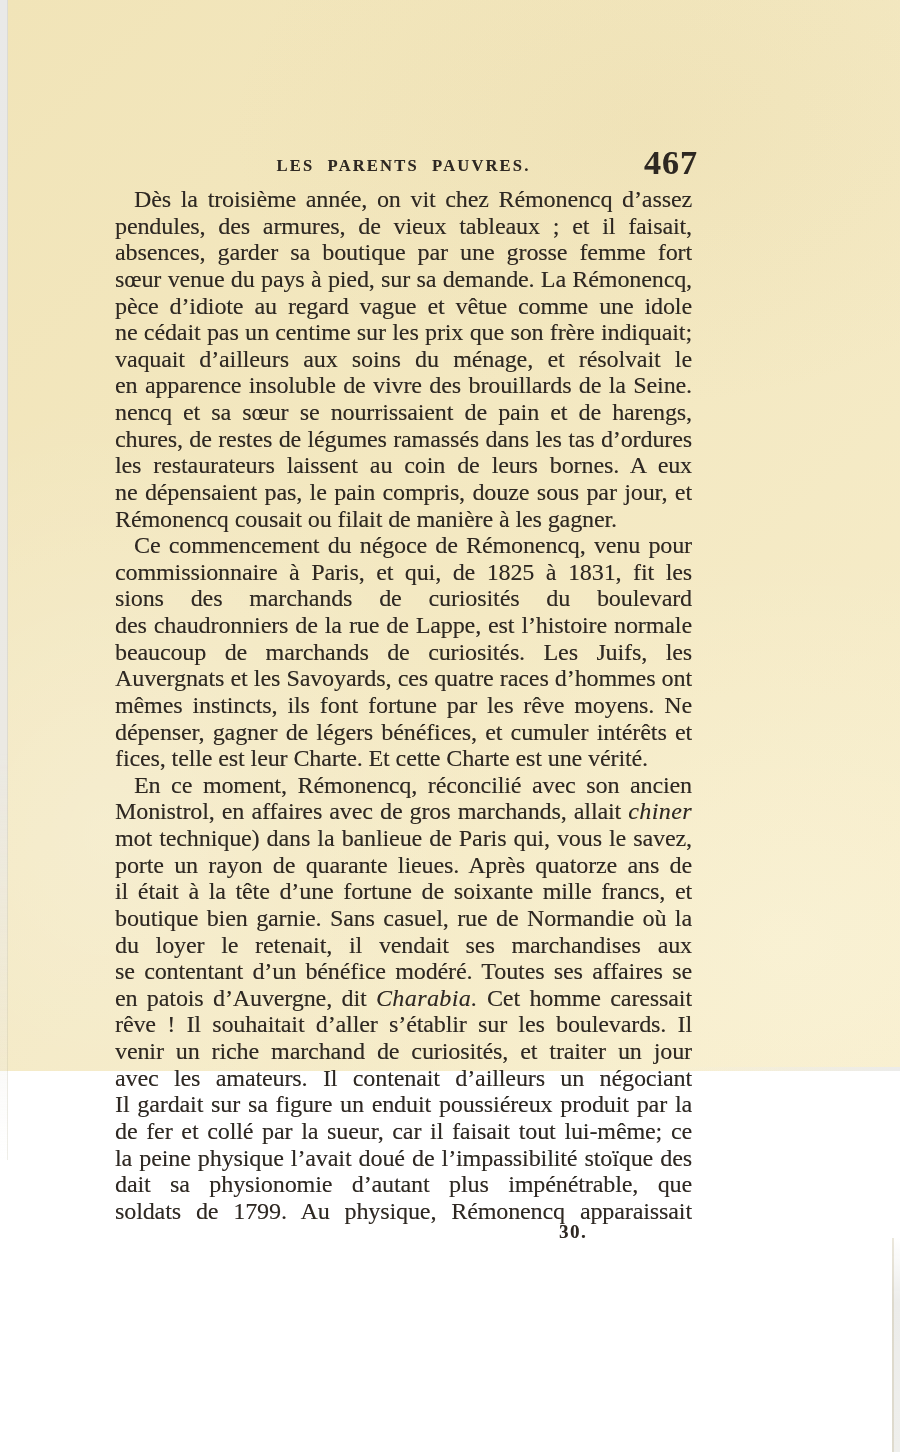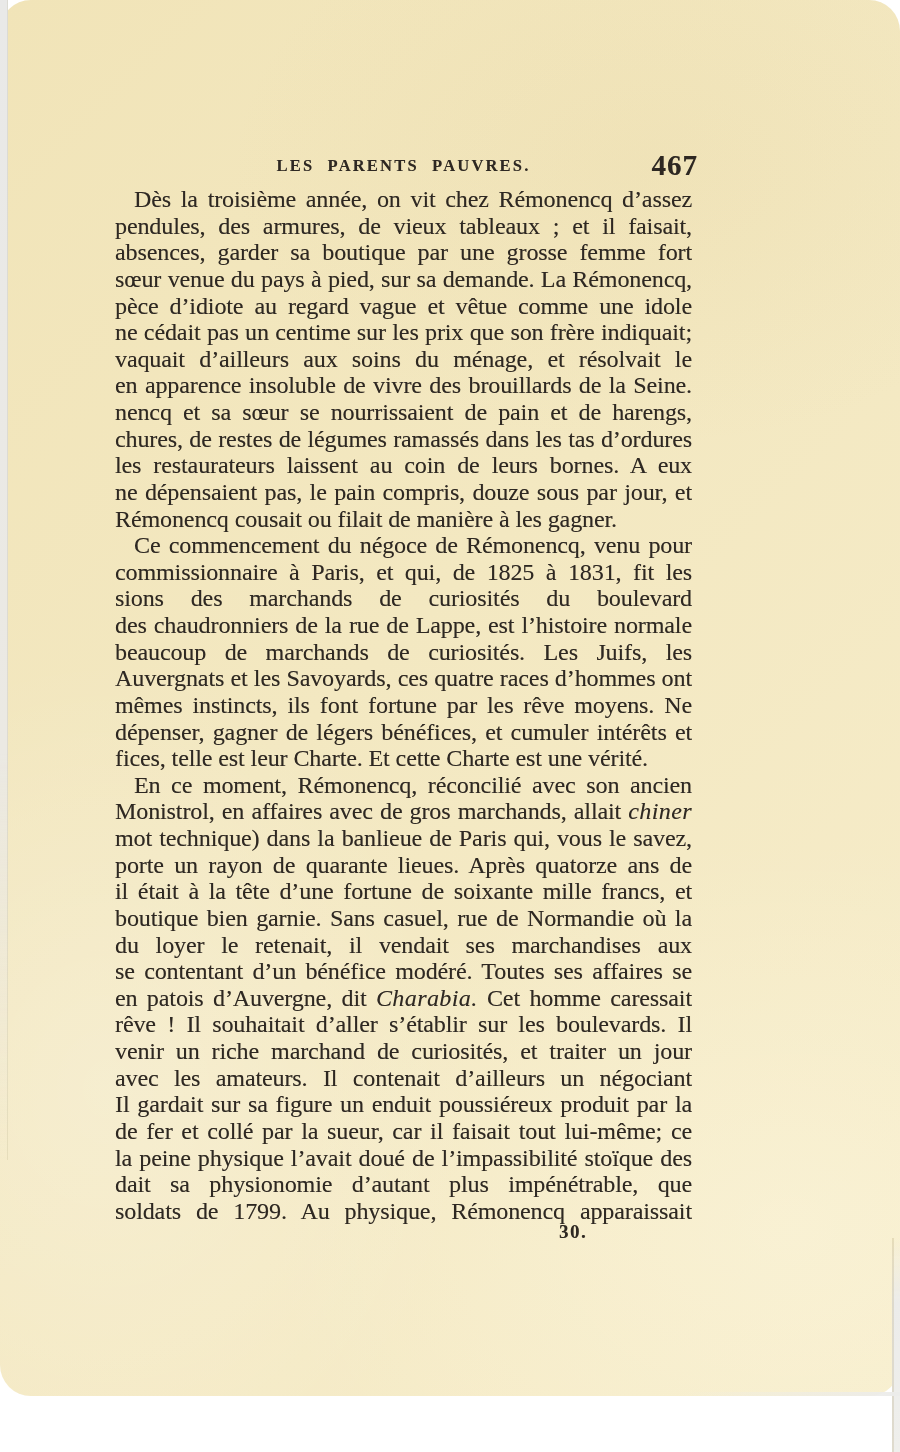--- a/index.html
+++ b/index.html
@@ -3,28 +3,27 @@
 <meta charset="utf-8">
 <style>
   html, body {
     margin: 0; padding: 0;
     width: 900px; height: 1452px;
     overflow: hidden;
     font-family: "Liberation Serif", "DejaVu Serif", serif;
   }
   .scan {
     position: relative;
-    width: 900px; height: 1396px;
+    width: 900px; height: 1071px;
     background:
       radial-gradient(ellipse 600px 400px at 72% 12%, rgba(214,186,118,0.10), rgba(214,186,118,0) 70%),
       radial-gradient(ellipse 520px 620px at 12% 78%, rgba(255,255,255,0.22), rgba(255,255,255,0) 70%),
       radial-gradient(ellipse 700px 520px at 88% 88%, rgba(255,252,235,0.30), rgba(255,252,235,0) 75%),
       linear-gradient(135deg, var(--paper_dark, #f1e4b8) 0%, var(--paper, #f3e8c1) 45%, var(--paper_light, #f7edcb) 100%);
     color: var(--ink, #2e2822);
-    border-radius: 31px;
   }
   
   .edge-left {
     position: absolute; left: 0; top: 0;
     width: 7px; height: 1160px;
     background: linear-gradient(to bottom, #e9e9e8 0%, #ebe9e3 65%, rgba(236,234,228,0) 100%);
     border-right: 1px solid rgba(150,140,100,0.15);
   }
   .edge-right {
     position: absolute; right: 0; top: 1238px;
@@ -48,21 +47,21 @@
     text-align: center;
     font-size: 16.5px;
     font-weight: 700;
     letter-spacing: 2.2px;
     word-spacing: 7px;
     text-shadow: 0.2px 0.2px 0 rgba(46,40,34,0.35);
   }
   .page-number {
     position: absolute;
     right: -6px; bottom: -4px;
-    font-size: 29px;
+    font-size: 34px;
     font-weight: 700;
     letter-spacing: 1px;
     text-shadow: 0.2px 0.2px 0 rgba(46,40,34,0.35);
   }
   .text-block {
     position: absolute;
     left: 115px; top: 186px;
     width: 577px;
     font-size: 24px;
     letter-spacing: -0.1px;

